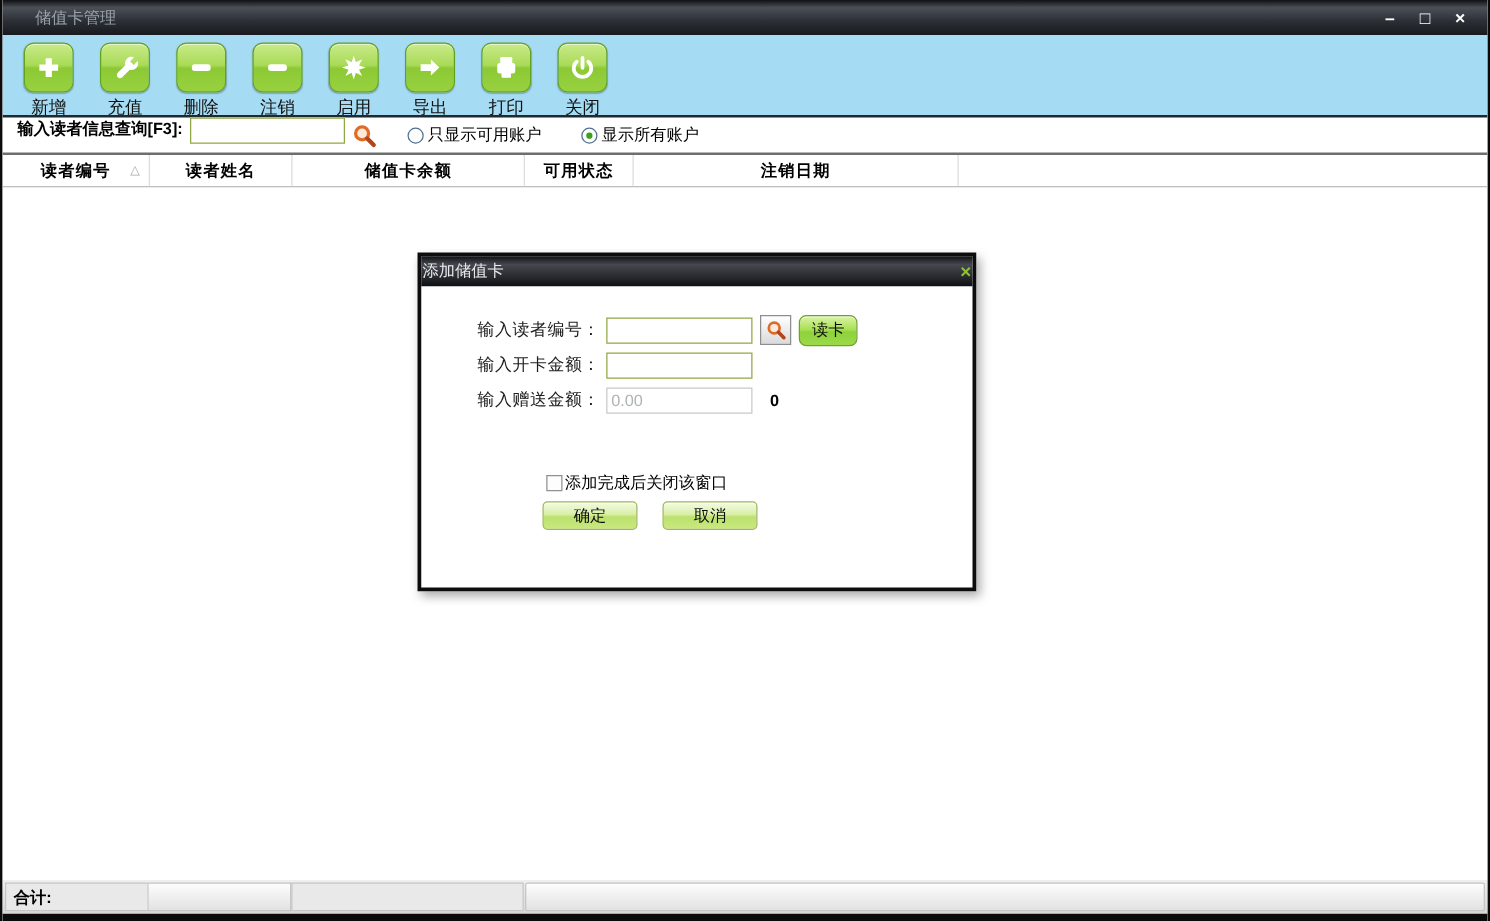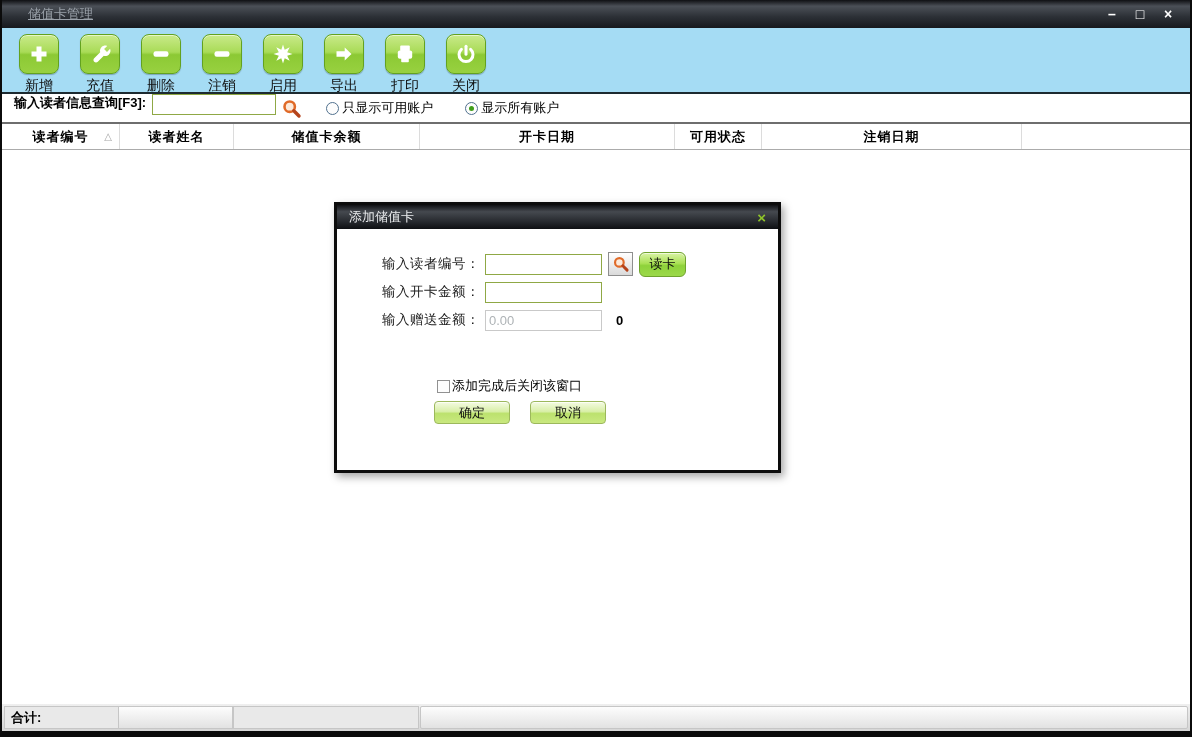--- a/index.html
+++ b/index.html
@@ -11,21 +11,21 @@
     border-left:2px solid #0b0b0b; border-right:2px solid #0b0b0b;
     display:flex; flex-direction:column; overflow:hidden;
   }
 
   
   .titlebar {
     flex:none; height:28px;
     background:linear-gradient(180deg,#0f1013 0%,#4b5057 22%,#2c3036 60%,#17191d 100%);
     display:flex; align-items:center; padding:0 12px;
   }
-  .titlebar .title { color:#9aa1a9; font-size:13px; margin-left:14px;text-decoration:underline; }
+  .titlebar .title { color:#9aa1a9; font-size:13px; margin-left:14px; }
   .winbtns { margin-left:auto; display:flex; gap:8px; align-items:center; }
   .wbtn { color:#fff; font-size:14px; font-weight:bold; width:20px; text-align:center; cursor:default; line-height:20px; }
 
   
   .toolbar {
     flex:none; height:64px; background:#a5dcf4;
     display:flex; align-items:flex-start; padding:6px 0 0 16px; gap:19px;
   }
   .tool { width:42px; display:flex; flex-direction:column; align-items:center; cursor:default; }
   .tool-icon {
@@ -76,21 +76,21 @@
   .s3 { flex:1; background:linear-gradient(#fdfdfd,#e2e2e2); border-radius:2px; margin-left:1px; }
   .bottomedge { flex:none; height:6px; background:#0a0a0a; }
 
   
   .dialog {
     position:absolute; left:332px; top:202px; width:447px; height:271px;
     border:3px solid #0c0c0c; background:#fff; box-shadow:3px 4px 8px rgba(0,0,0,.35);
   }
   .dlg-titlebar {
     height:24px; background:linear-gradient(180deg,#101114 0%,#45494f 28%,#26292e 70%,#0e1013 100%);
-    display:flex; align-items:center; padding:0 12px; color:#e8eaec; font-size:13px;
+    display:flex; align-items:center; padding:0 1px; color:#e8eaec; font-size:13px;
   }
   .dlg-close { margin-left:auto; color:#8fc32a; font-weight:bold; font-size:15px; line-height:15px; cursor:default; }
   .dlg-body { padding-top:23px; }
   .drow { display:flex; align-items:center; height:24px; margin-bottom:4px; }
   .dlabel { width:143px; text-align:right; font-size:13.5px; color:#1c1c1c; flex:none; letter-spacing:.5px; }
   .dinput { width:117px; height:21px; border:1px solid #8fa845; margin-left:5px; font-size:13px; padding:0 3px; outline:none; flex:none; }
   .dinput.disabled { border-color:#c9c9c9; color:#aeb3b6; background:#fff; }
   .magbtn { width:25px; height:24px; margin-left:6px; border:1px solid #8e8e8e; background:linear-gradient(#ffffff,#dadada); display:flex; align-items:center; justify-content:center; padding:0; }
   .readcard {
     width:47px; height:25px; margin-left:6px; border:1px solid #6fa32d; border-radius:6px;
@@ -218,23 +218,20 @@
     <div class="th c0">
       <span>读者编号</span>
       <span class="sort">△</span>
     </div>
     <div class="th c1">
         <span>读者姓名</span>
       </div>
     <div class="th c2">
         <span>储值卡余额</span>
       </div>
-    <div class="th c3">
-        <span>开卡日期</span>
-      </div>
     <div class="th c4">
         <span>可用状态</span>
       </div>
     <div class="th c5">
         <span>注销日期</span>
       </div>
   </div>
 
   <div class="tbody"></div>
 

